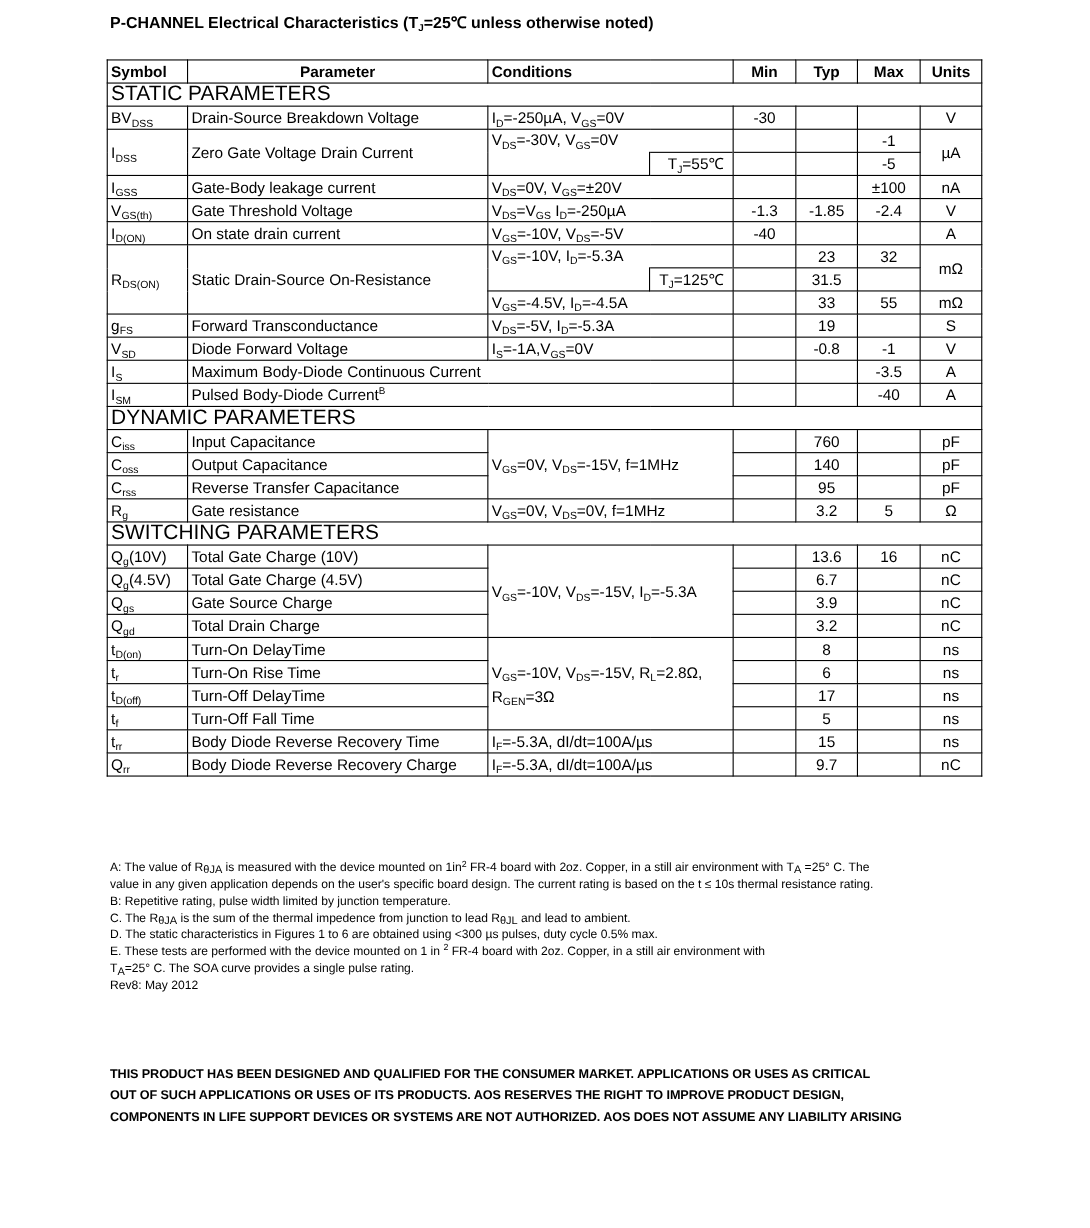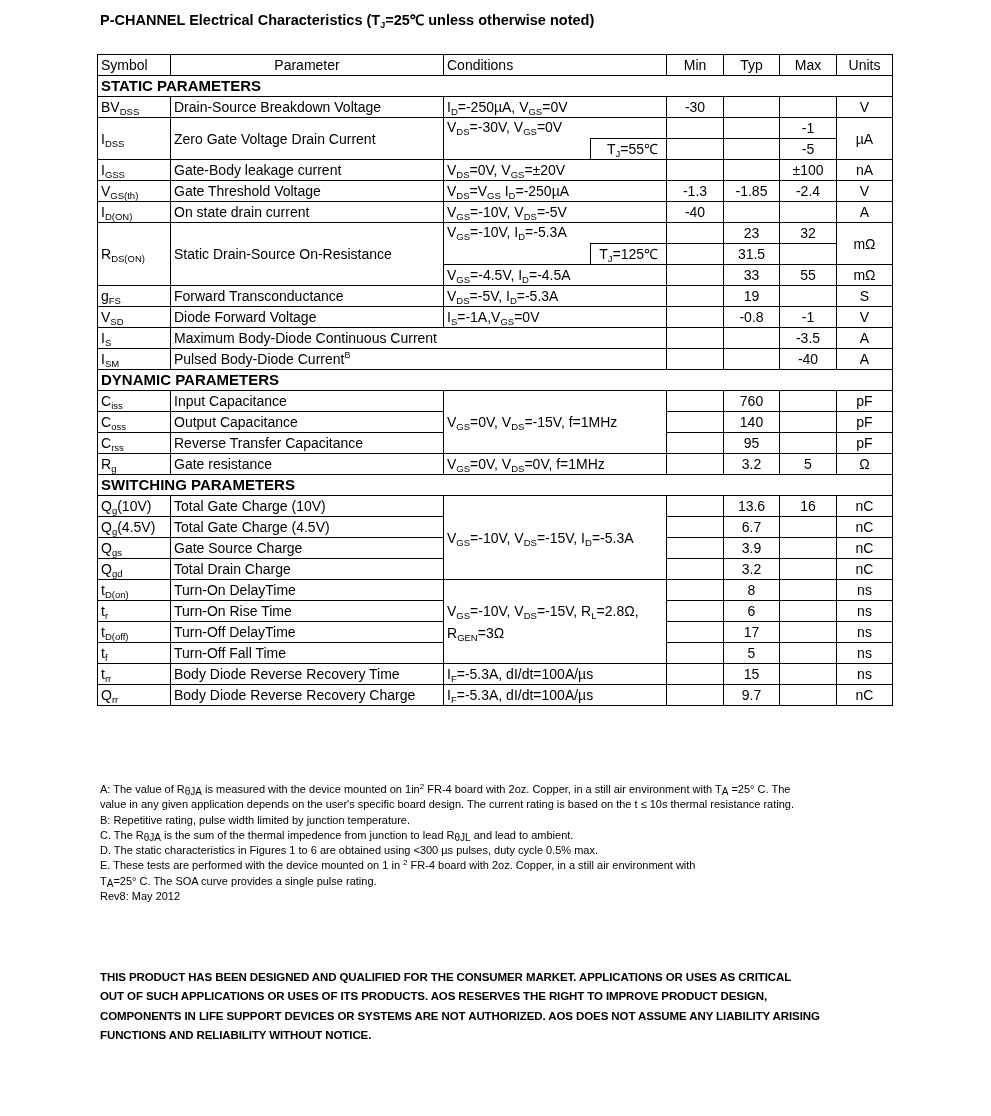--- a/index.html
+++ b/index.html
@@ -3,22 +3,22 @@
 <meta charset="utf-8">
 <style>
   html, body { margin:0; padding:0; background:#ffffff; }
   body { width:991px; height:1116px; position:relative; font-family:"Liberation Sans", sans-serif; color:#000; }
   .title { position:absolute; left:100px; top:9px; font-size:14.5px; font-weight:bold; white-space:nowrap; }
   .title sub { font-size:9px; }
   table.spec { position:absolute; left:97px; top:54px; border-collapse:collapse; table-layout:fixed; width:795px; font-size:14px; }
   table.spec td { border:1.5px solid #000; height:20px; padding:0 3px; line-height:18px; white-space:nowrap; overflow:visible; vertical-align:middle; }
   table.spec td.c { text-align:center; }
   table.spec td.r { text-align:right; padding-right:8px;margin-top:36px; }
-  table.spec td.hdr { font-weight:normal; }
-  table.spec td.sec { font-weight:bold; font-size:15px; }
+  table.spec td.hdr { font-weight:bold; }
+  table.spec td.sec { font-weight:normal; font-size:19px; }
   table.spec td.top { vertical-align:top; }
   sub { font-size:9.5px; vertical-align:-3px; line-height:0; }
   sup { font-size:9px; vertical-align:6px; line-height:0; }
   .notes { position:absolute; left:100px; top:782px; font-size:11px; line-height:15.3px; white-space:nowrap; }
   .notes sub { font-size:10px; vertical-align:-2px; }
   .notes sup { font-size:8px; vertical-align:4px; }
   .disclaimer { position:absolute; left:100px; top:968px; font-size:11.5px; line-height:19.3px; white-space:nowrap; letter-spacing:-0.1px;font-weight:bold; }
 </style>
 </head>
 <body>
@@ -310,14 +310,13 @@
   <div>D. The static characteristics in Figures 1 to 6 are obtained using &lt;300 µs pulses, duty cycle 0.5% max.</div>
   <div><span>E. These tests are performed with the device mounted on 1 in </span><sup>2</sup><span> FR-4 board with 2oz. Copper, in a still air environment with</span></div>
   <div><span>T</span><sub>A</sub><span>=25°  C. The SOA curve provides a single pulse rating.</span></div>
   <div>Rev8: May 2012</div>
 </div>
 
 <div class="disclaimer">
   <div>THIS PRODUCT HAS BEEN DESIGNED AND QUALIFIED FOR THE CONSUMER MARKET. APPLICATIONS OR USES AS CRITICAL</div>
   <div>OUT OF SUCH APPLICATIONS OR USES OF ITS PRODUCTS.  AOS RESERVES THE RIGHT TO IMPROVE PRODUCT DESIGN,</div>
   <div>COMPONENTS IN LIFE SUPPORT DEVICES OR SYSTEMS ARE NOT AUTHORIZED. AOS DOES NOT ASSUME ANY LIABILITY ARISING</div>
-  <div>FUNCTIONS AND RELIABILITY WITHOUT NOTICE.</div>
 </div>
 
 </body></html>

